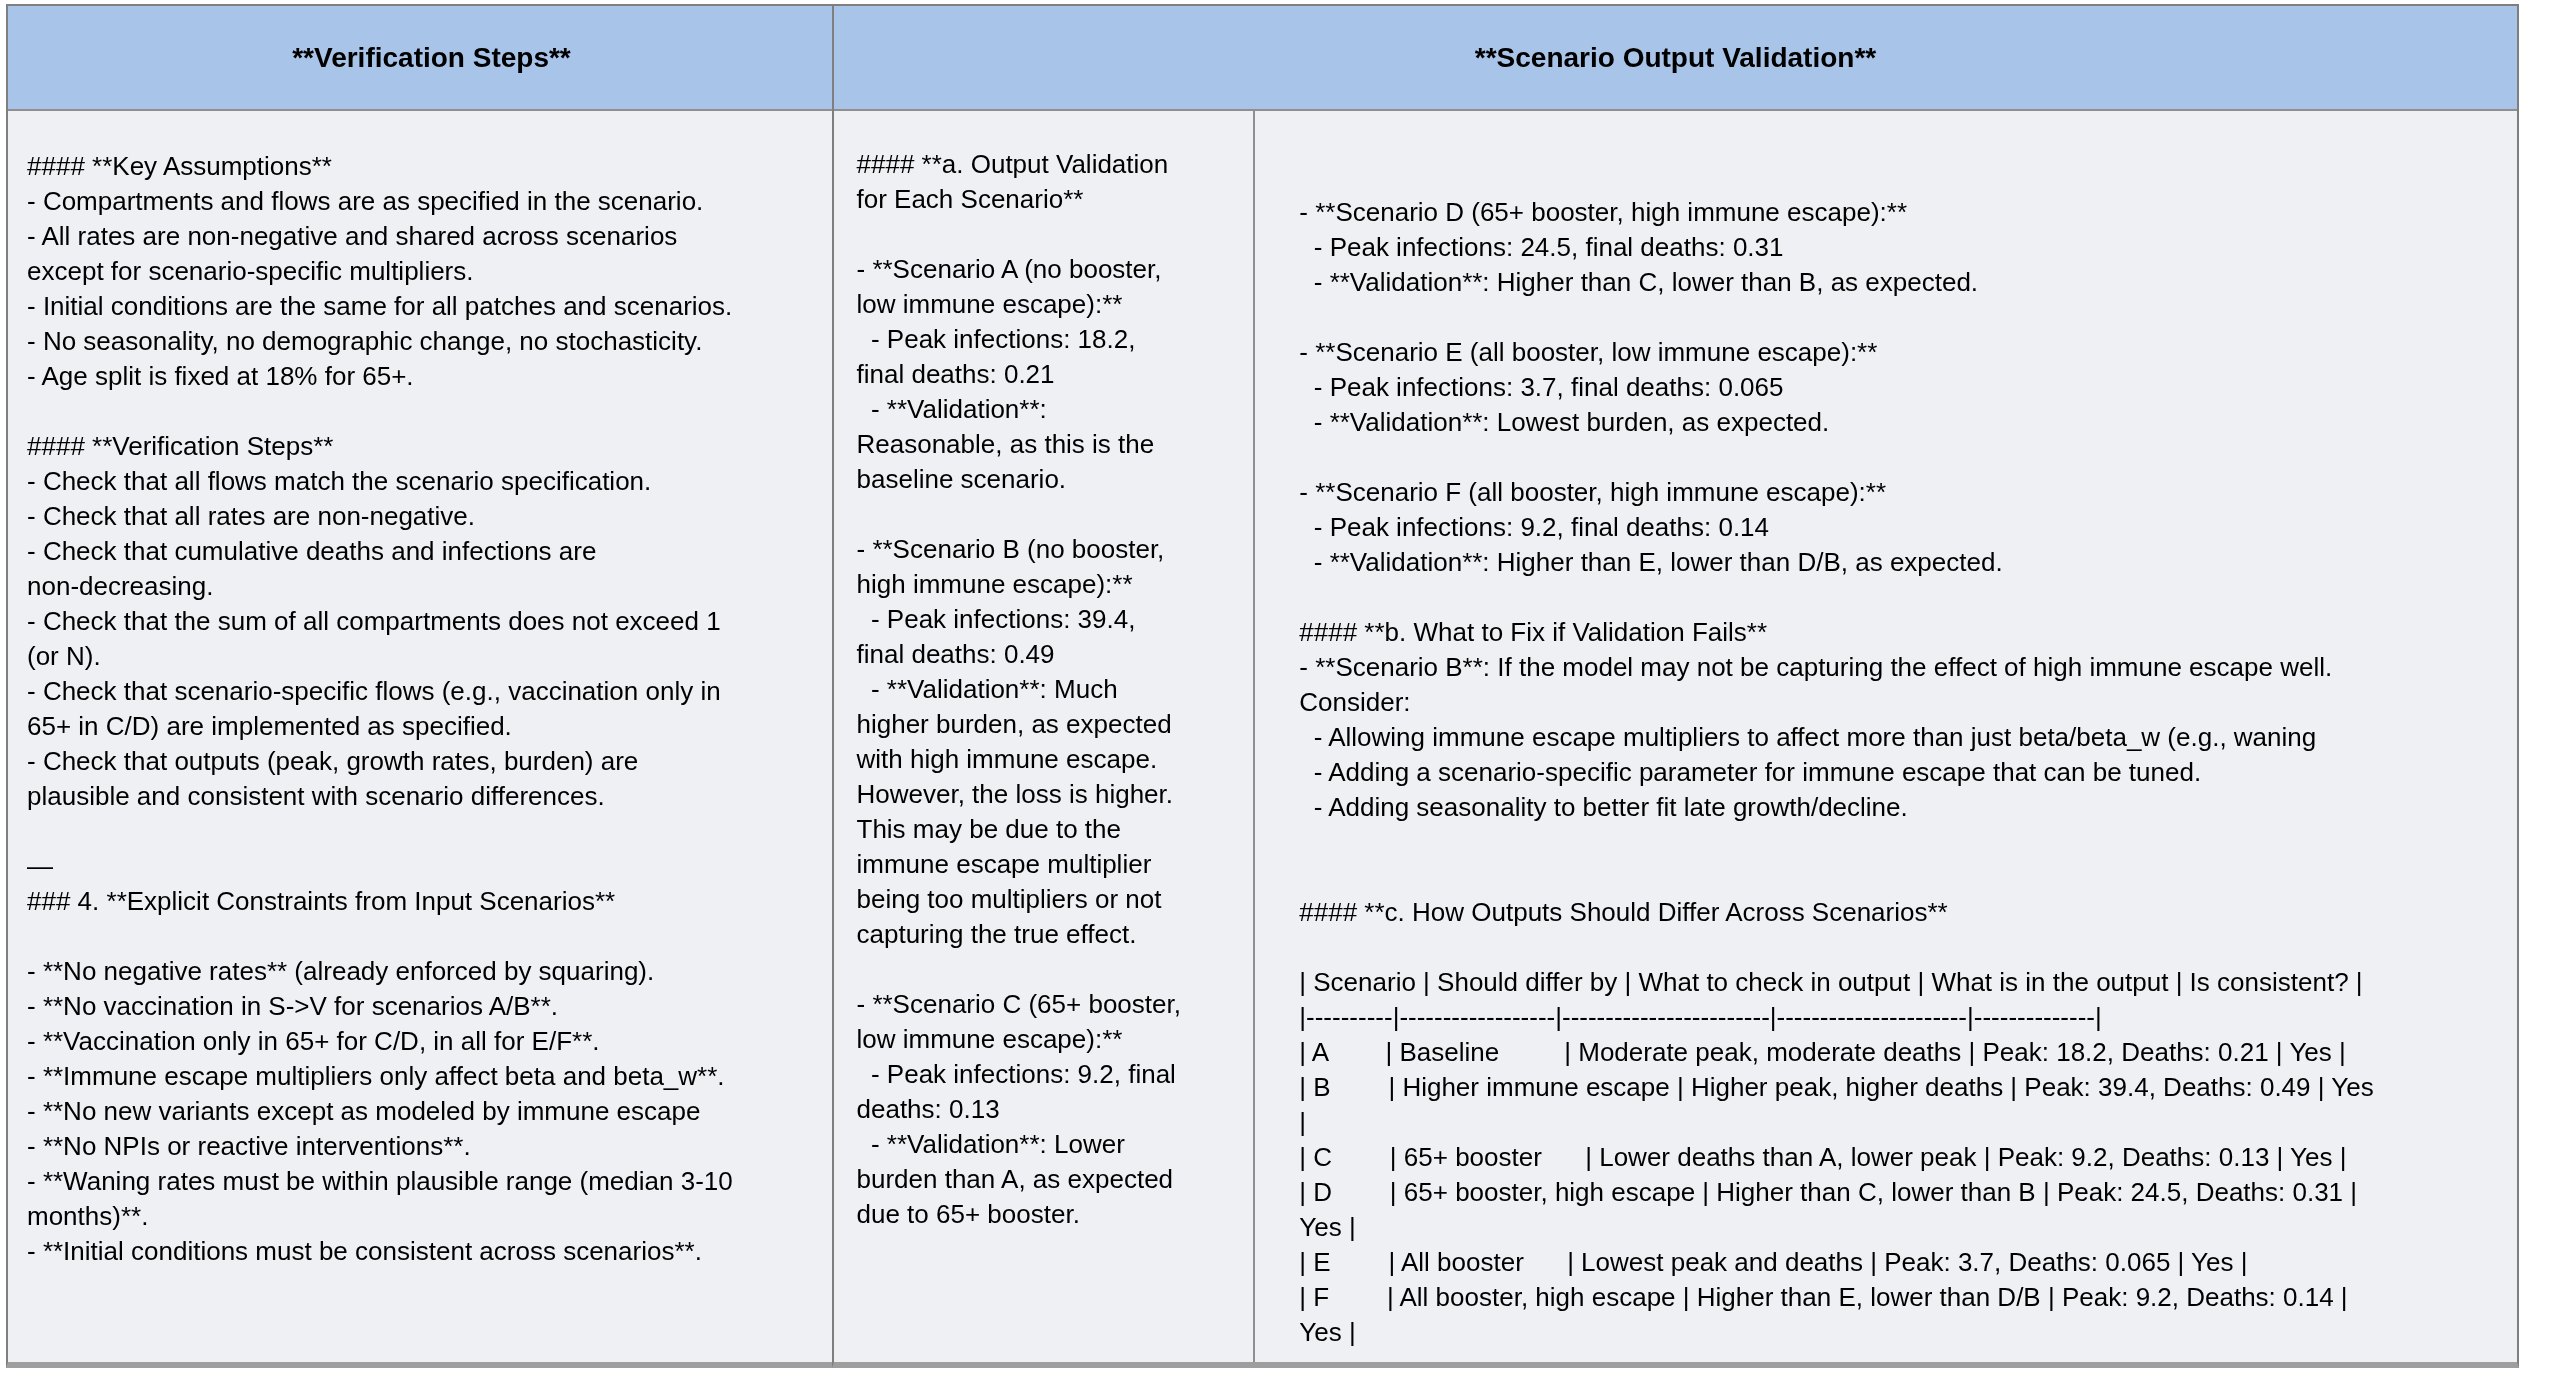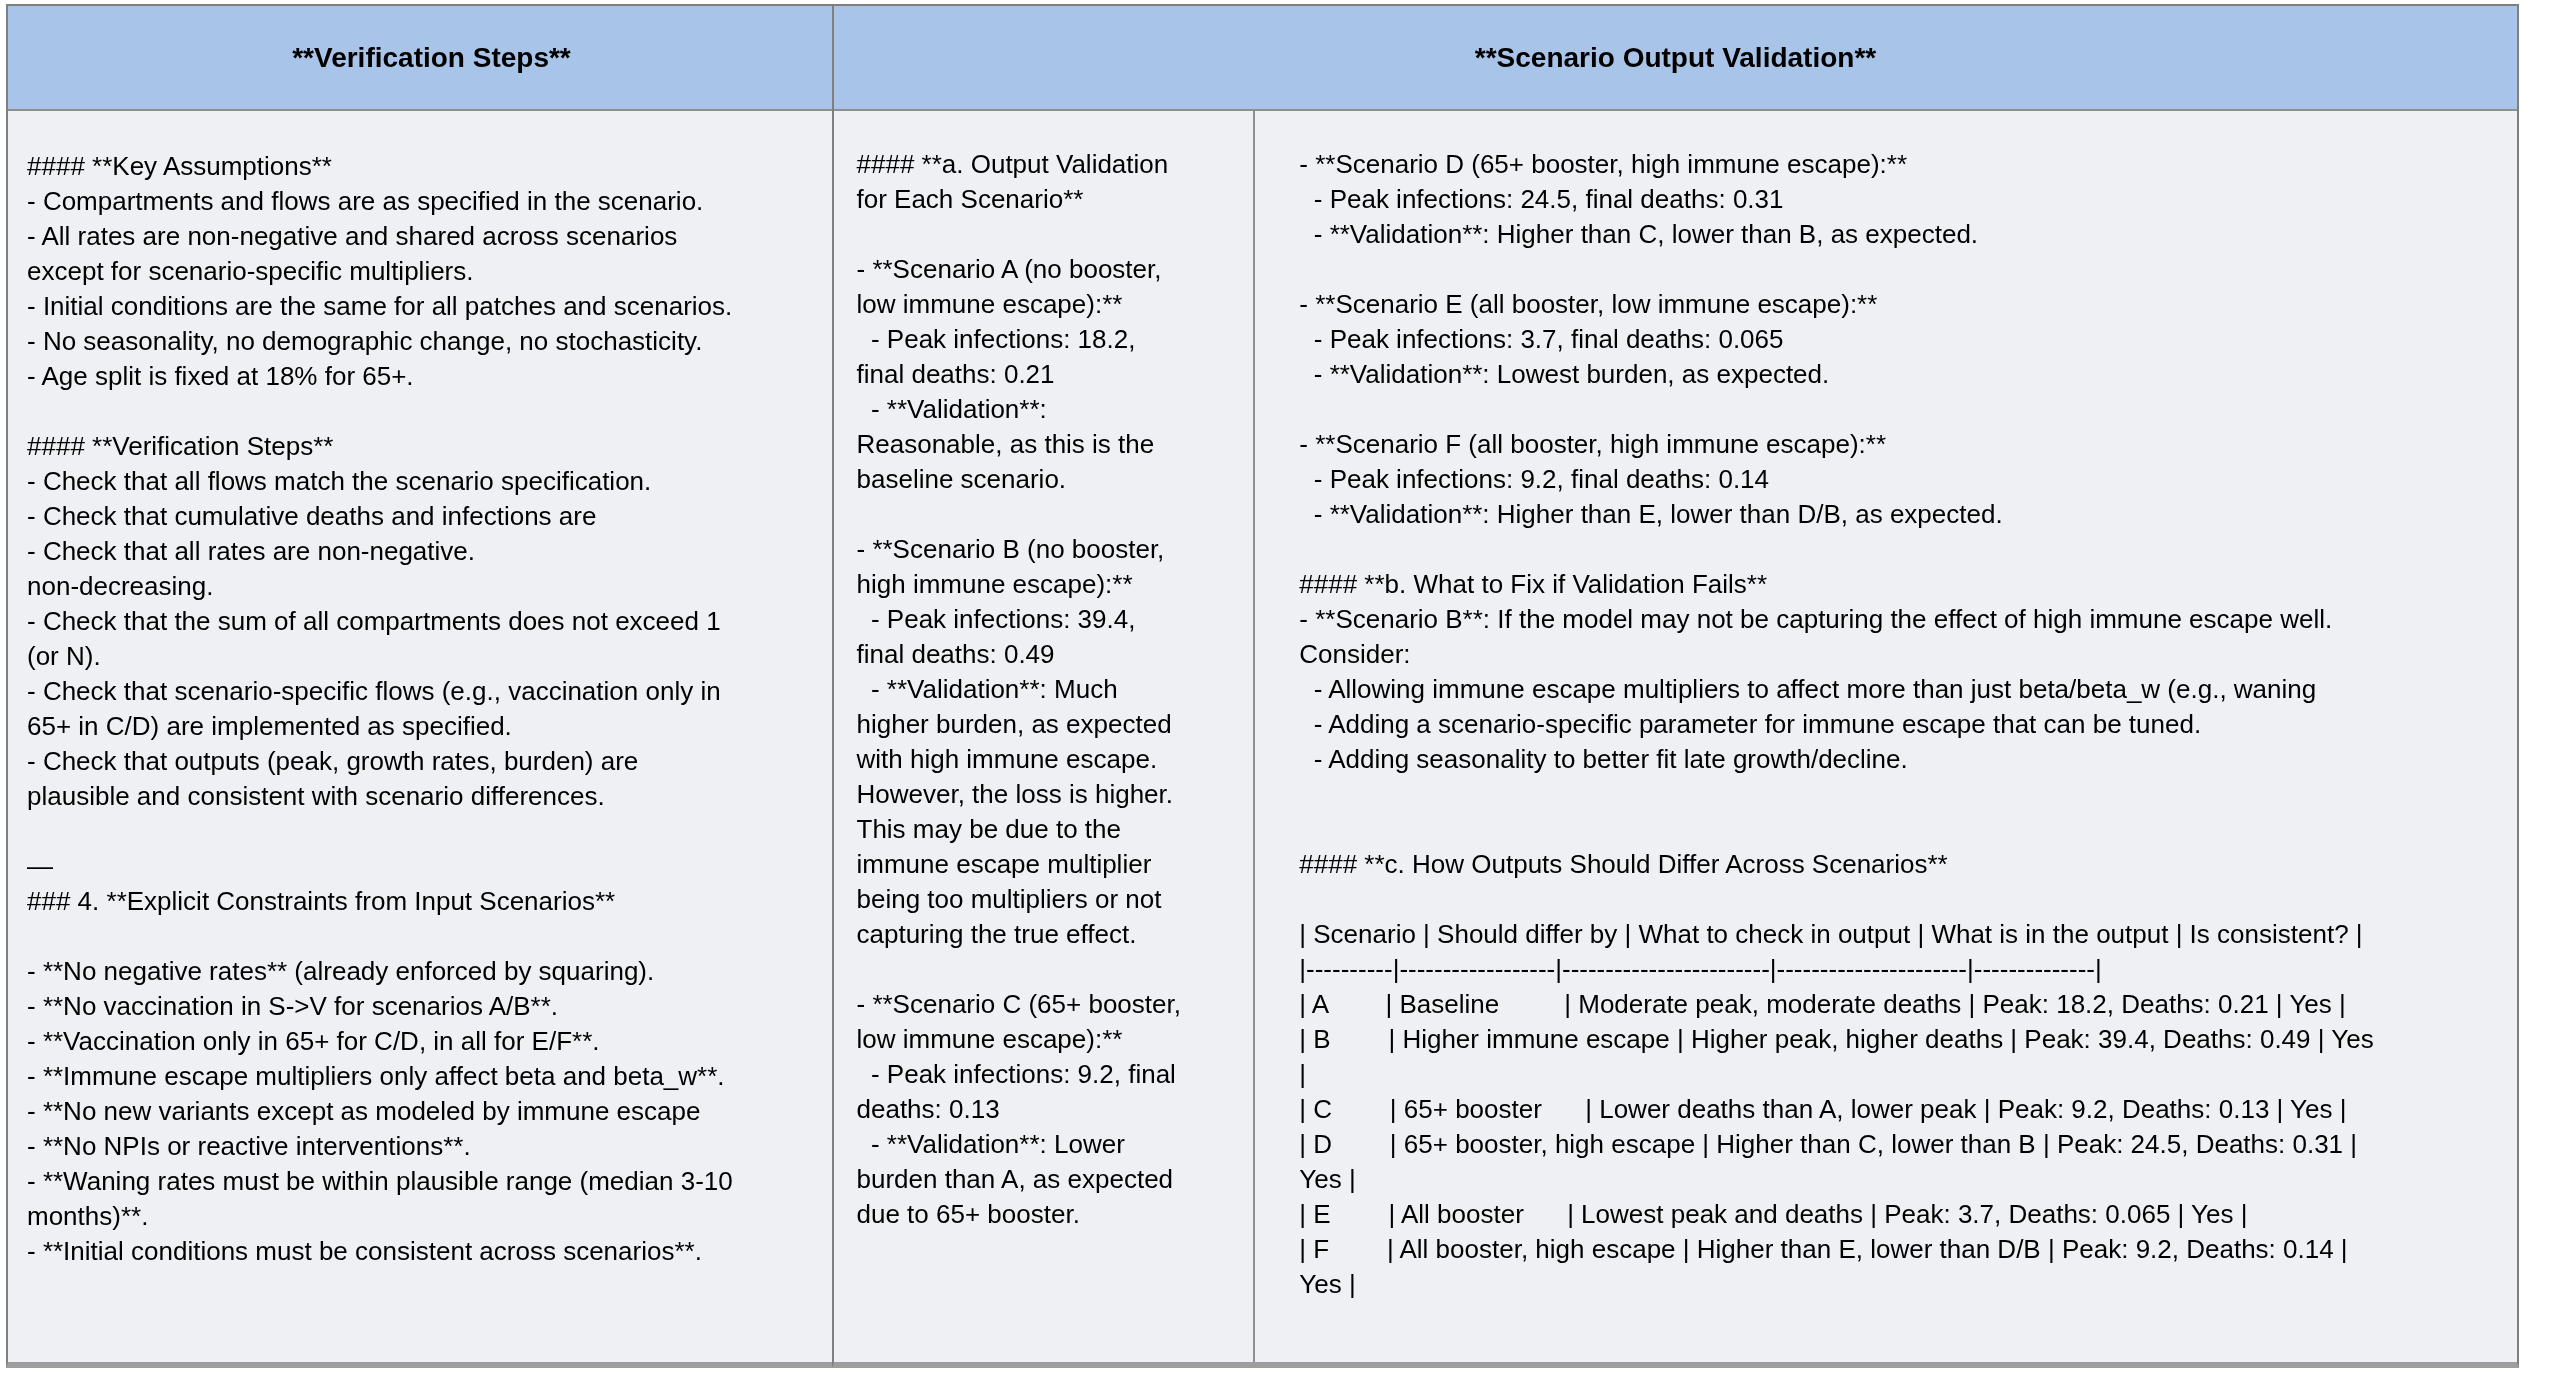--- a/index.html
+++ b/index.html
@@ -56,20 +56,21 @@
     box-sizing: border-box;
     border-right: 2.6px solid #8f8f8f;
     padding: 36px 10.4px 0 22.5px;
     overflow: hidden;
   }
   .col-wide {
     flex: 1;
     box-sizing: border-box;
     padding: 36px 8.7px 0 17.3px;
     overflow: hidden;
+    margin-top: 48px;
   }
   .line {
     height: 35px;
     line-height: 35px;
     font-size: 26px;
     white-space: pre;
   }
 </style>
 </head>
 <body>
@@ -82,22 +83,22 @@
       <div class="line">#### **Key Assumptions**</div>
       <div class="line">- Compartments and flows are as specified in the scenario.</div>
       <div class="line">- All rates are non-negative and shared across scenarios</div>
       <div class="line">except for scenario-specific multipliers.</div>
       <div class="line">- Initial conditions are the same for all patches and scenarios.</div>
       <div class="line">- No seasonality, no demographic change, no stochasticity.</div>
       <div class="line">- Age split is fixed at 18% for 65+.</div>
       <div class="line">&nbsp;</div>
       <div class="line">#### **Verification Steps**</div>
       <div class="line">- Check that all flows match the scenario specification.</div>
+      <div class="line">- Check that all rates are non-negative.</div>
       <div class="line">- Check that cumulative deaths and infections are</div>
-      <div class="line">- Check that all rates are non-negative.</div>
       <div class="line">non-decreasing.</div>
       <div class="line">- Check that the sum of all compartments does not exceed 1</div>
       <div class="line">(or N).</div>
       <div class="line">- Check that scenario-specific flows (e.g., vaccination only in</div>
       <div class="line">65+ in C/D) are implemented as specified.</div>
       <div class="line">- Check that outputs (peak, growth rates, burden) are</div>
       <div class="line">plausible and consistent with scenario differences.</div>
       <div class="line">&nbsp;</div>
       <div class="line">—</div>
       <div class="line">### 4. **Explicit Constraints from Input Scenarios**</div>

